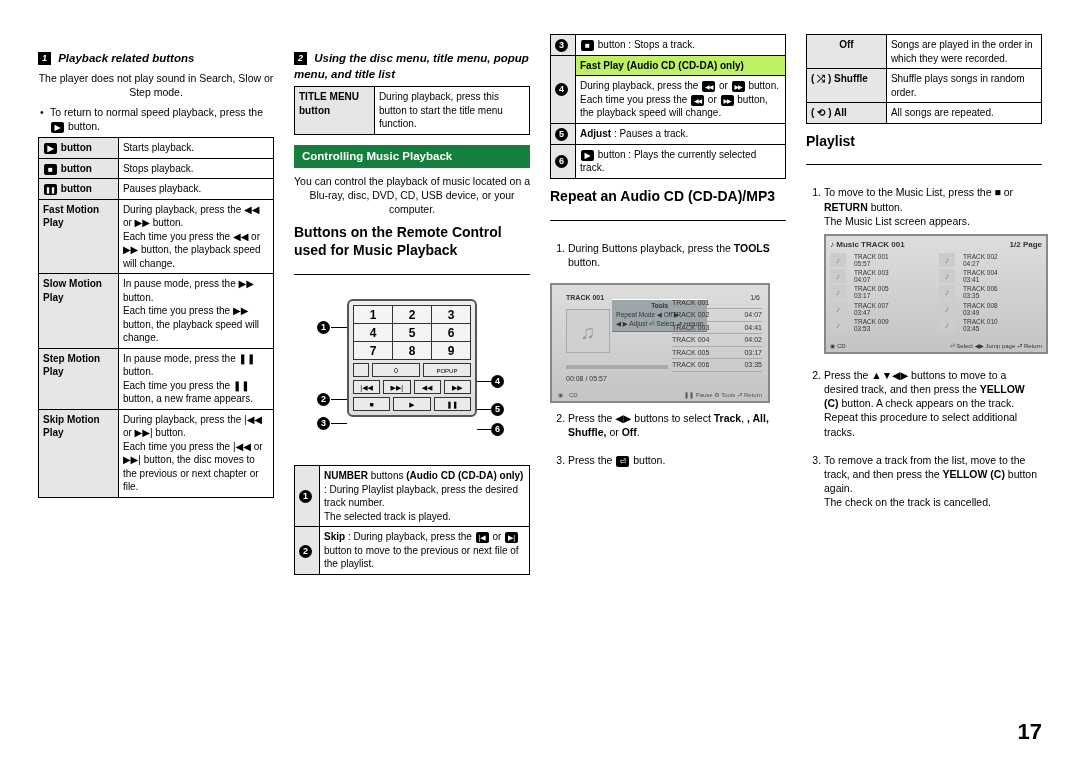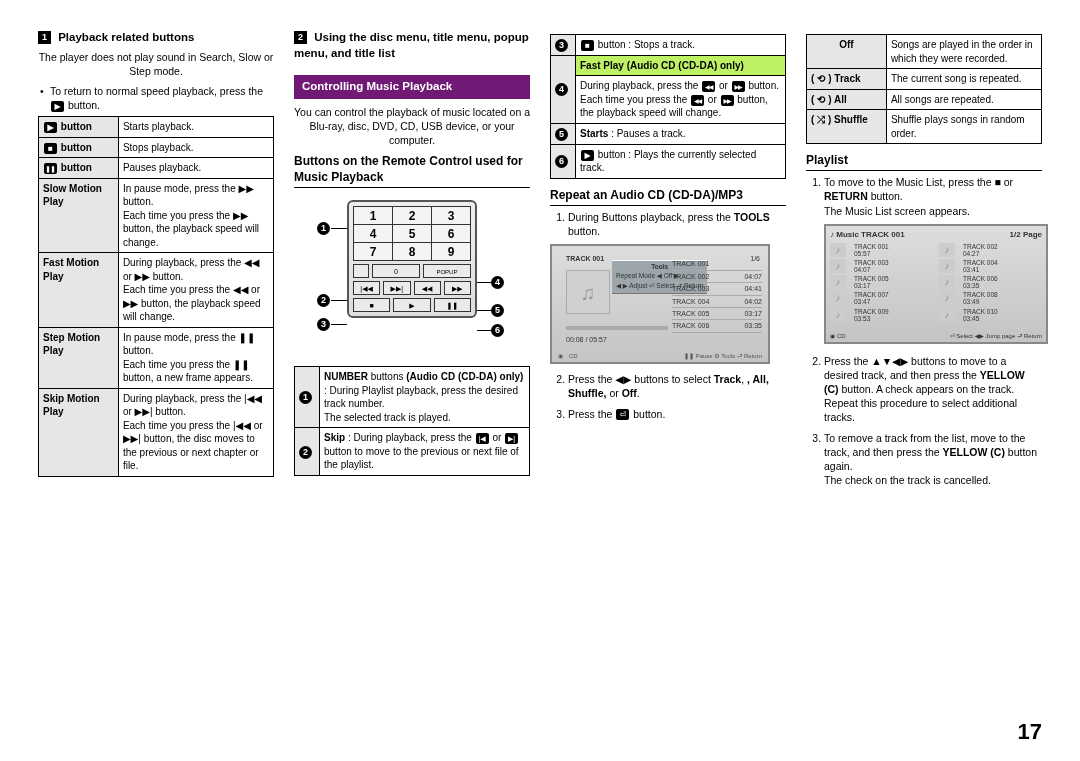--- a/index.html
+++ b/index.html
@@ -1,27 +1,27 @@
 <!DOCTYPE html>
 <html><head>
 <meta charset="utf-8">
 <style>
   * { box-sizing: border-box; margin: 0; padding: 0; }
   body { font-family: Arial, Helvetica, sans-serif; font-size: 10.5px; color: #000; background: #fff; width: 1080px; height: 761px; position: relative; padding: 30px 38px; line-height: 1.35; }
   .columns { display: flex; gap: 20px; }
   .col { flex: 1; min-width: 0; }
-  .h-black { background: #701a75; color: #fff; font-weight: bold; padding: 4px 8px; margin: 10px 0 6px; font-size: 11.5px; }
-  .h-bold { font-weight: bold; font-size: 12px; margin: 6px 0 4px; border-bottom: 1.5px solid #000; padding-bottom: 2px; }
-  .h-sub { font-weight: bold; font-size: 11.5px; margin: 0 0 4px; }
+  .h-black { background: #15803d; color: #fff; font-weight: bold; padding: 4px 8px; margin: 10px 0 6px; font-size: 11.5px; }
+  .h-bold { font-weight: bold; font-size: 14px; margin: 6px 0 20px; border-bottom: 1.5px solid #000; padding-bottom: 14px; }
+  .h-sub { font-weight: bold; font-size: 11.5px; margin: 21px 0 4px; font-style: italic; }
   p { margin: 2px 0 6px; text-align: center; }
   ul.bullets { list-style: none; padding-left: 0; }
   ul.bullets > li { padding-left: 12px; position: relative; margin-bottom: 4px; }
   ul.bullets > li::before { content: "•"; position: absolute; left: 2px; top: 0; }
   ol.numbered { padding-left: 18px; }
-  ol.numbered > li { margin-bottom: 6px; }
+  ol.numbered > li { margin-bottom: 14px; }
   table.tbl { border-collapse: collapse; width: 100%; margin: 4px 0 8px; }
   table.tbl td { border: 1px solid #000; padding: 3px 4px; vertical-align: top; font-size: 10px; }
   table.tbl td.k { background: #e6e6e6; font-weight: bold; width: 34%; }
   table.tbl td.k2 { background: #e6e6e6; font-weight: bold; width: 28%; }
   table.tbl td.head { background: #bef264; font-weight: bold; }
   .icon { display: inline-block; width: 13px; height: 11px; background: #000; color: #fff; font-size: 8px; text-align: center; line-height: 11px; vertical-align: middle; border-radius: 2px; margin: 0 1px; font-family: Arial; }
   .icon.play::after { content:"▶"; }
   .icon.stop::after { content:"■"; }
   .icon.pause::after { content:"❚❚"; font-size:6px; }
   .icon.ff::after { content:"▶▶"; font-size:6px; letter-spacing:-1px; }
@@ -83,28 +83,28 @@
           </tr>
       <tr>
             <td class="k"><span class="icon stop"></span><span> button</span></td>
             <td>Stops playback.</td>
           </tr>
       <tr>
             <td class="k"><span class="icon pause"></span><span> button</span></td>
             <td>Pauses playback.</td>
           </tr>
       <tr>
+            <td class="k">Fast Motion Play</td>
+            <td style="white-space:pre-line">During playback, press the ◀◀ or ▶▶ button.
+Each time you press the ◀◀ or ▶▶ button, the playback speed will change.</td>
+          </tr>
+      <tr>
             <td class="k">Slow Motion Play</td>
             <td style="white-space:pre-line">In pause mode, press the ▶▶ button.
 Each time you press the ▶▶ button, the playback speed will change.</td>
-          </tr>
-      <tr>
-            <td class="k">Fast Motion Play</td>
-            <td style="white-space:pre-line">During playback, press the ◀◀ or ▶▶ button.
-Each time you press the ◀◀ or ▶▶ button, the playback speed will change.</td>
           </tr>
       <tr>
             <td class="k">Step Motion Play</td>
             <td style="white-space:pre-line">In pause mode, press the ❚❚ button.
 Each time you press the ❚❚ button, a new frame appears.</td>
           </tr>
       <tr>
             <td class="k">Skip Motion Play</td>
             <td style="white-space:pre-line">During playback, press the |◀◀ or ▶▶| button.
 Each time you press the |◀◀ or ▶▶| button, the disc moves to the previous or next chapter or file.</td>
@@ -113,20 +113,24 @@
       </table>
   </div>
 
   <div class="col">
     <div class="h-sub">
       <span class="sqnum">2</span>
       <span>Using the disc menu, title menu, popup menu, and title list</span>
     </div>
     <table class="tbl">
       <tbody>
+      <tr>
+            <td class="k">TITLE MENU button</td>
+            <td>During playback, press this button to start the title menu function.</td>
+          </tr>
     </tbody>
       </table>
     <div class="h-black">Controlling Music Playback</div>
     <p>You can control the playback of music located on a Blu-ray, disc, DVD, CD, USB device, or your computer.</p>
     <div class="h-bold">Buttons on the Remote Control used for Music Playback</div>
 
     <div class="remote-wrap">
       <div class="remote">
         <table class="keypad">
           <tbody>
@@ -201,21 +205,21 @@
           </tr>
       <tr>
             <td class="k2" style="text-align:center;vertical-align:middle;width:10%" rowspan="2"><span class="circnum">4</span></td>
             <td class="head">Fast Play (Audio CD (CD-DA) only)</td>
           </tr>
       <tr>
             <td>During playback, press the <span class="icon rw"></span> or <span class="icon ff"></span> button.<br>Each time you press the <span class="icon rw"></span> or <span class="icon ff"></span> button, the playback speed will change.</td>
           </tr>
       <tr>
             <td class="k2" style="text-align:center;vertical-align:middle;width:10%"><span class="circnum">5</span></td>
-            <td><b>Starts</b> : Pauses a track.</td>
+            <td><b>Adjust</b> : Pauses a track.</td>
           </tr>
       <tr>
             <td class="k2" style="text-align:center;vertical-align:middle;width:10%"><span class="circnum">6</span></td>
             <td><span class="icon play"></span> button : Plays the currently selected track.</td>
           </tr>
     </tbody>
       </table>
 
     <div class="h-bold">Repeat an Audio CD (CD-DA)/MP3</div>
     <ol class="numbered">
@@ -251,30 +255,26 @@
   </div>
 
   <div class="col">
     <table class="tbl">
       <tbody>
           <tr>
             <td class="k" style="text-align:center">Off</td>
             <td>Songs are played in the order in which they were recorded.</td>
           </tr>
       <tr>
-            <td class="k">( ⟲ ) Track</td>
-            <td>The current song is repeated.</td>
+            <td class="k">( ⤮ ) Shuffle</td>
+            <td>Shuffle plays songs in random order.</td>
           </tr>
       <tr>
             <td class="k">( ⟲ ) All</td>
             <td>All songs are repeated.</td>
-          </tr>
-      <tr>
-            <td class="k">( ⤮ ) Shuffle</td>
-            <td>Shuffle plays songs in random order.</td>
           </tr>
     </tbody>
       </table>
 
     <div class="h-bold">Playlist</div>
     <ol class="numbered">
       <li>
         <span>To move to the Music List, press the ■ or </span><b>RETURN</b><span> button.</span><br>
         <span>The Music List screen appears.</span>
 

